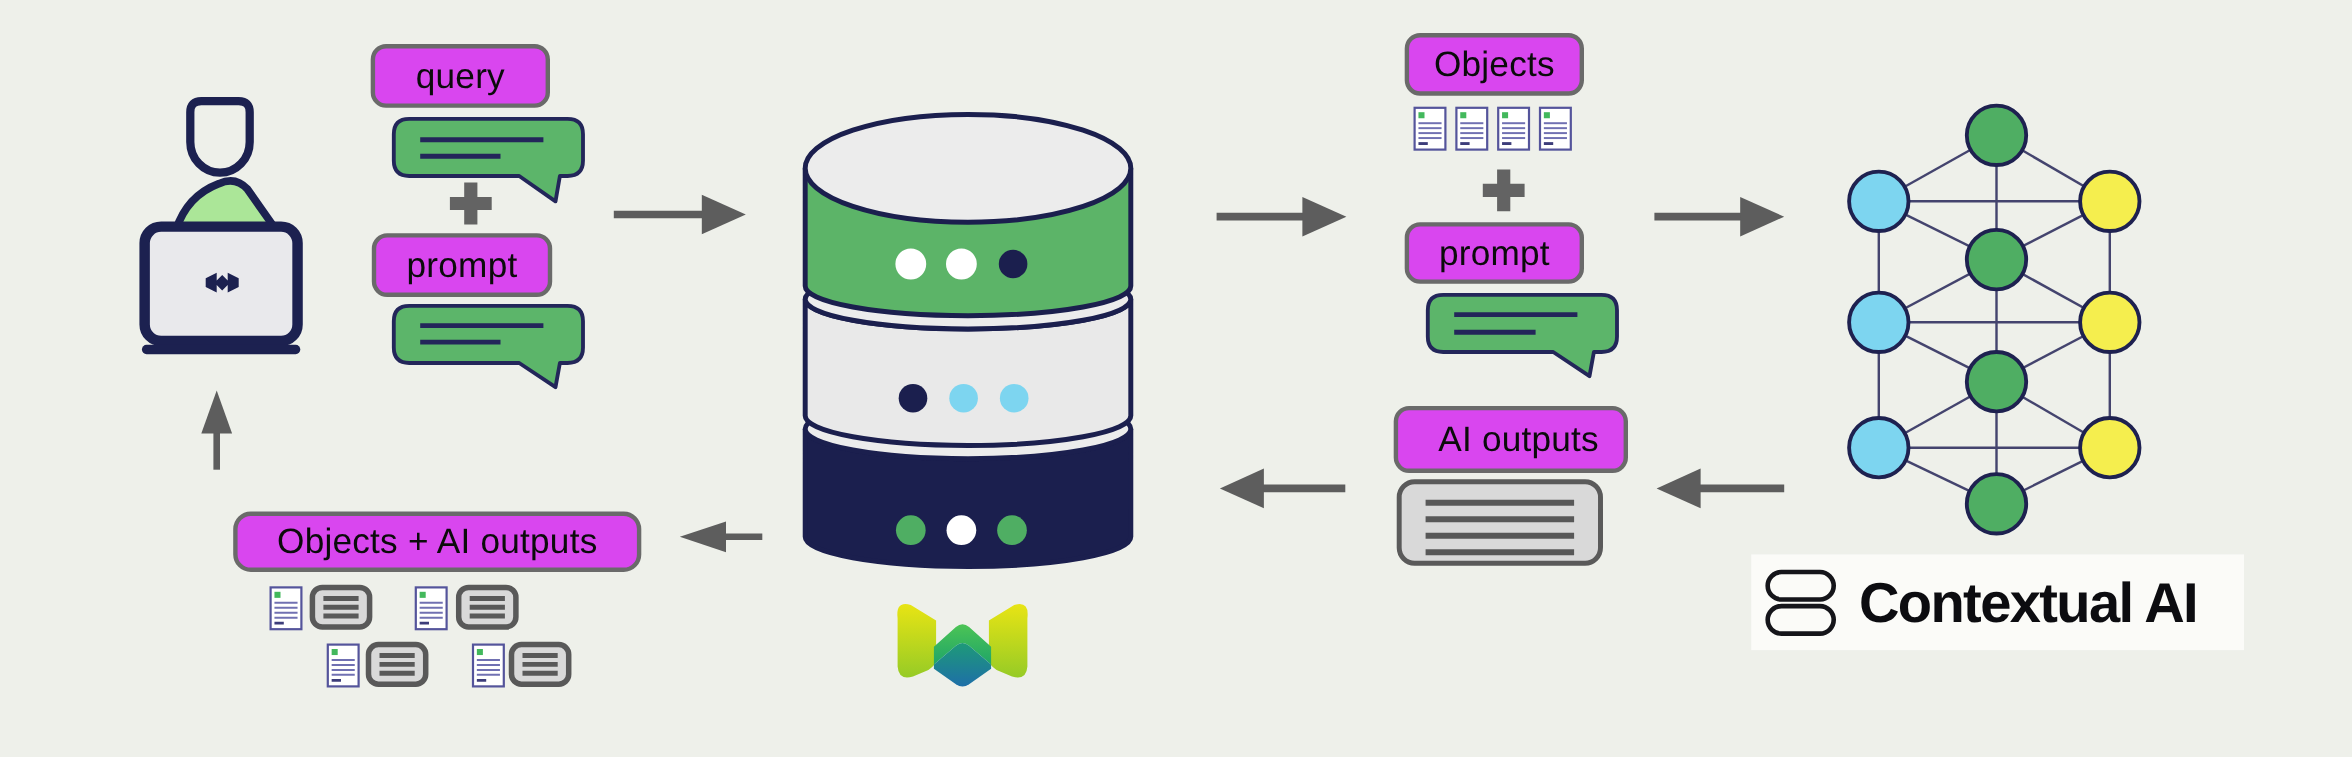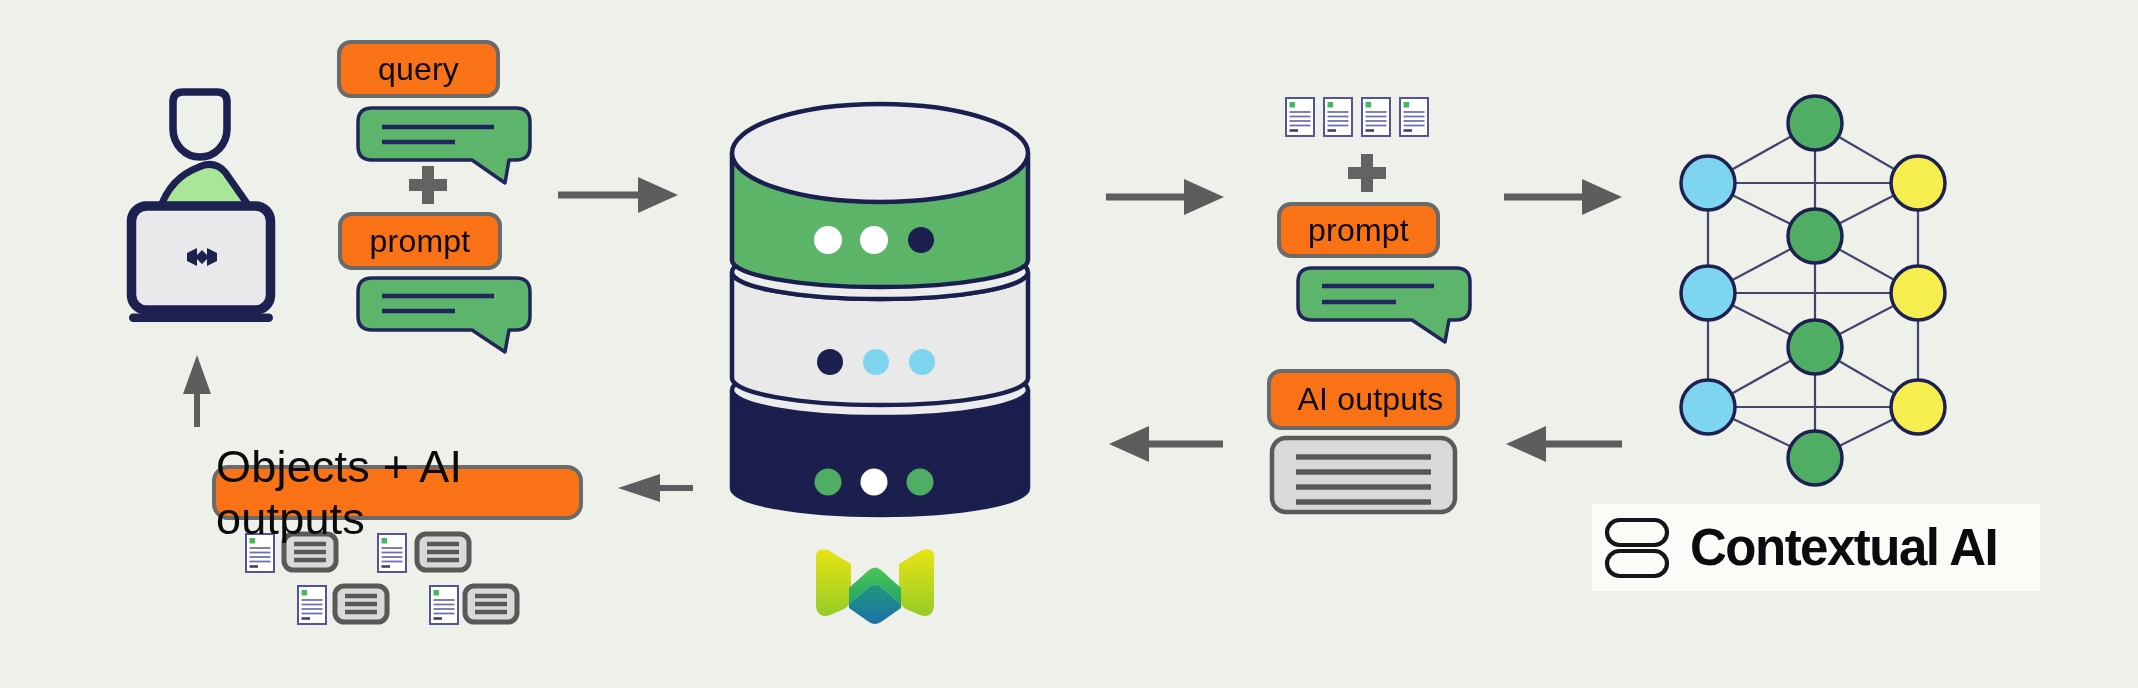--- a/index.html
+++ b/index.html
@@ -3,30 +3,30 @@
 <meta charset="utf-8">
 <style>
   html,body{margin:0;padding:0;background:#EEF0EA;}
   .canvas{
     position:relative;width:2138px;height:688px;background:#EEF0EA;
     font-family:"Liberation Sans",sans-serif;overflow:hidden;
   }
   .canvas > svg{position:absolute;left:0;top:0;}
   .label{
     position:absolute;box-sizing:border-box;
-    background:#f97316;border:4px solid #6A6A6A;border-radius:14px;
+    background:#d946ef;border:4px solid #6A6A6A;border-radius:14px;
     display:flex;align-items:center;justify-content:center;
     font-size:32px;color:#0B0B0B;letter-spacing:0.2px;
   }
   #lbl-query{left:337px;top:40px;width:163px;height:58px;}
   #lbl-prompt-left{left:338px;top:212px;width:164px;height:58px;}
   #lbl-objects{left:1277px;top:30px;width:163px;height:57px;}
   #lbl-prompt-right{left:1277px;top:202px;width:163px;height:56px;}
-  #lbl-ai-outputs{left:1267px;top:369px;width:193px;height:61px;padding-left:14px;}
-  #lbl-objects-ai{left:212px;top:465px;width:371px;height:55px;font-size:45px;border-radius:16px;}
+  #lbl-ai-outputs{left:1267px;top:369px;width:213px;height:61px;padding-left:14px;}
+  #lbl-objects-ai{left:212px;top:465px;width:371px;height:55px;font-size:32px;border-radius:16px;}
   .logo-panel{
     position:absolute;left:1592px;top:504px;width:448px;height:87px;
     background:#FBFBF8;display:flex;align-items:center;
   }
   .logo-panel .ctx-icon{margin-left:11px;}
   .logo-panel .ctx-text{
     margin-left:17px;font-size:51px;font-weight:700;color:#0C0C10;
     letter-spacing:-1.5px;white-space:nowrap;
   }
 </style>
@@ -213,20 +213,23 @@
       </g>
     </g>
   </svg>
 
   <div class="label" id="lbl-query">
     <span>query</span>
   </div>
   <div class="label" id="lbl-prompt-left">
     <span>prompt</span>
   </div>
+  <div class="label" id="lbl-objects">
+    <span>Objects</span>
+  </div>
   <div class="label" id="lbl-prompt-right">
     <span>prompt</span>
   </div>
   <div class="label" id="lbl-ai-outputs">
     <span>AI outputs</span>
   </div>
   <div class="label" id="lbl-objects-ai">
     <span>Objects + AI outputs</span>
   </div>
 

